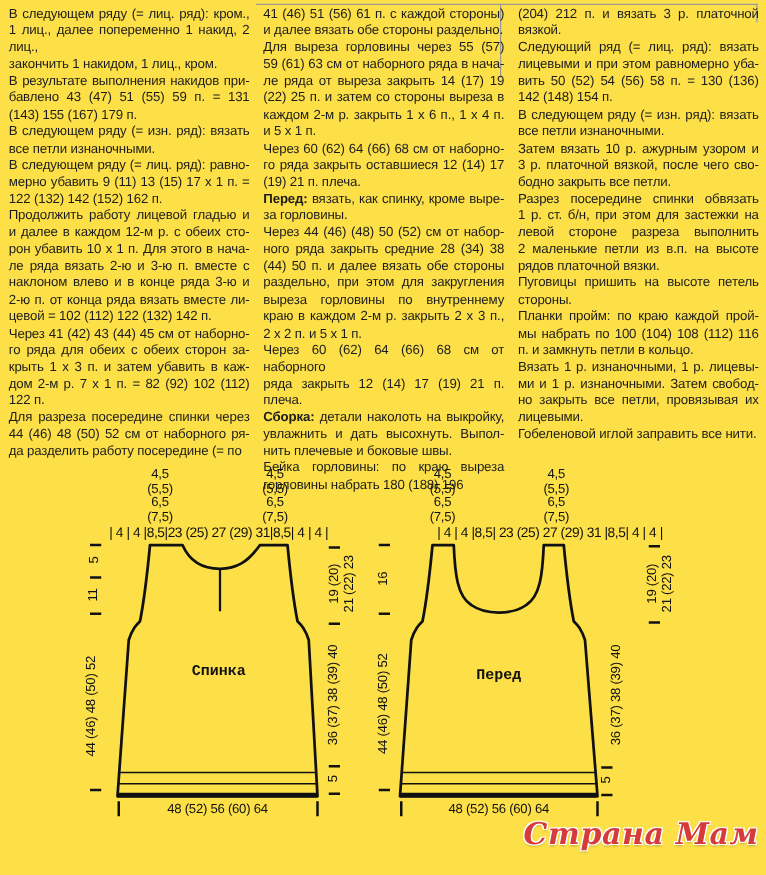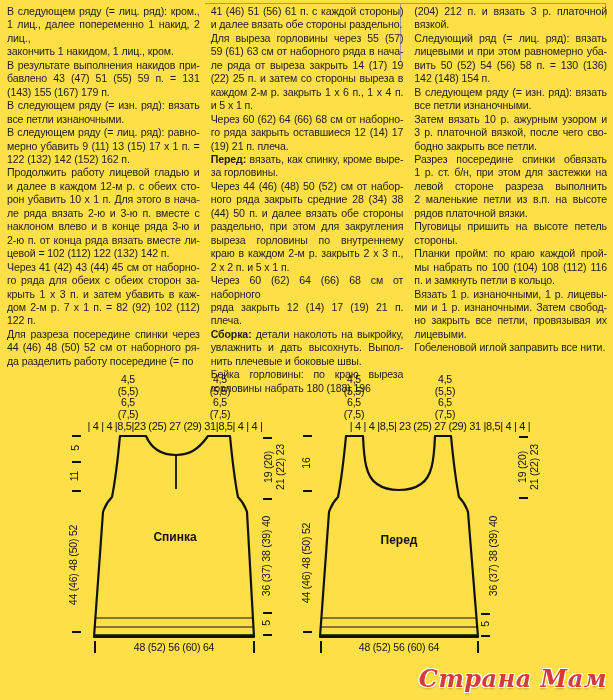--- a/index.html
+++ b/index.html
@@ -16,26 +16,26 @@
   
   .rule-h{position:absolute;background:#9a9a9a;height:1px;}
   .rule-v{position:absolute;background:#9a9a9a;width:1px;}
   
   .dlabel{position:absolute;font-size:10.5px;line-height:11.5px;letter-spacing:-0.2px;
           white-space:nowrap;color:#111;transform:translate(-50%,-50%);}
   .dlabel.rot{transform:translate(-50%,-50%) rotate(-90deg);}
   .dlabel.stack{white-space:normal;text-align:center;transform:translateX(-50%);width:60px;}
   .dlabel.two{white-space:normal;text-align:center;}
   .dlabel.toprow{font-size:11px;letter-spacing:-0.35px;}
-  .dlabel.title{font-weight:bold;font-size:12px;letter-spacing:0;}
+  .dlabel.title{font-weight:bold;font-size:12px;letter-spacing:0;font-family:Liberation Mono, monospace;}
   .tick-h{position:absolute;width:9px;height:1.5px;background:#111;}
   .tick-v{position:absolute;width:1.5px;height:12px;background:#111;}
   .schematic-svg{position:absolute;left:0;top:430px;}
   
-  .watermark{position:absolute;right:6px;bottom:7px;
+  .watermark{position:absolute;right:6px;bottom:19px;
              font-family:"DejaVu Serif",serif;font-style:italic;font-weight:bold;
              font-size:24px;letter-spacing:0.5px;
              text-shadow:-1px -1px 0 #fff,1px -1px 0 #fff,-1px 1px 0 #fff,1px 1px 0 #fff,0 2px 2px rgba(0,0,0,.25);}
 </style>
 </head>
 <body>
 
 <div class="page">
 
   <div class="rule-h" style="left:205px;top:3px;width:401px;"></div>

